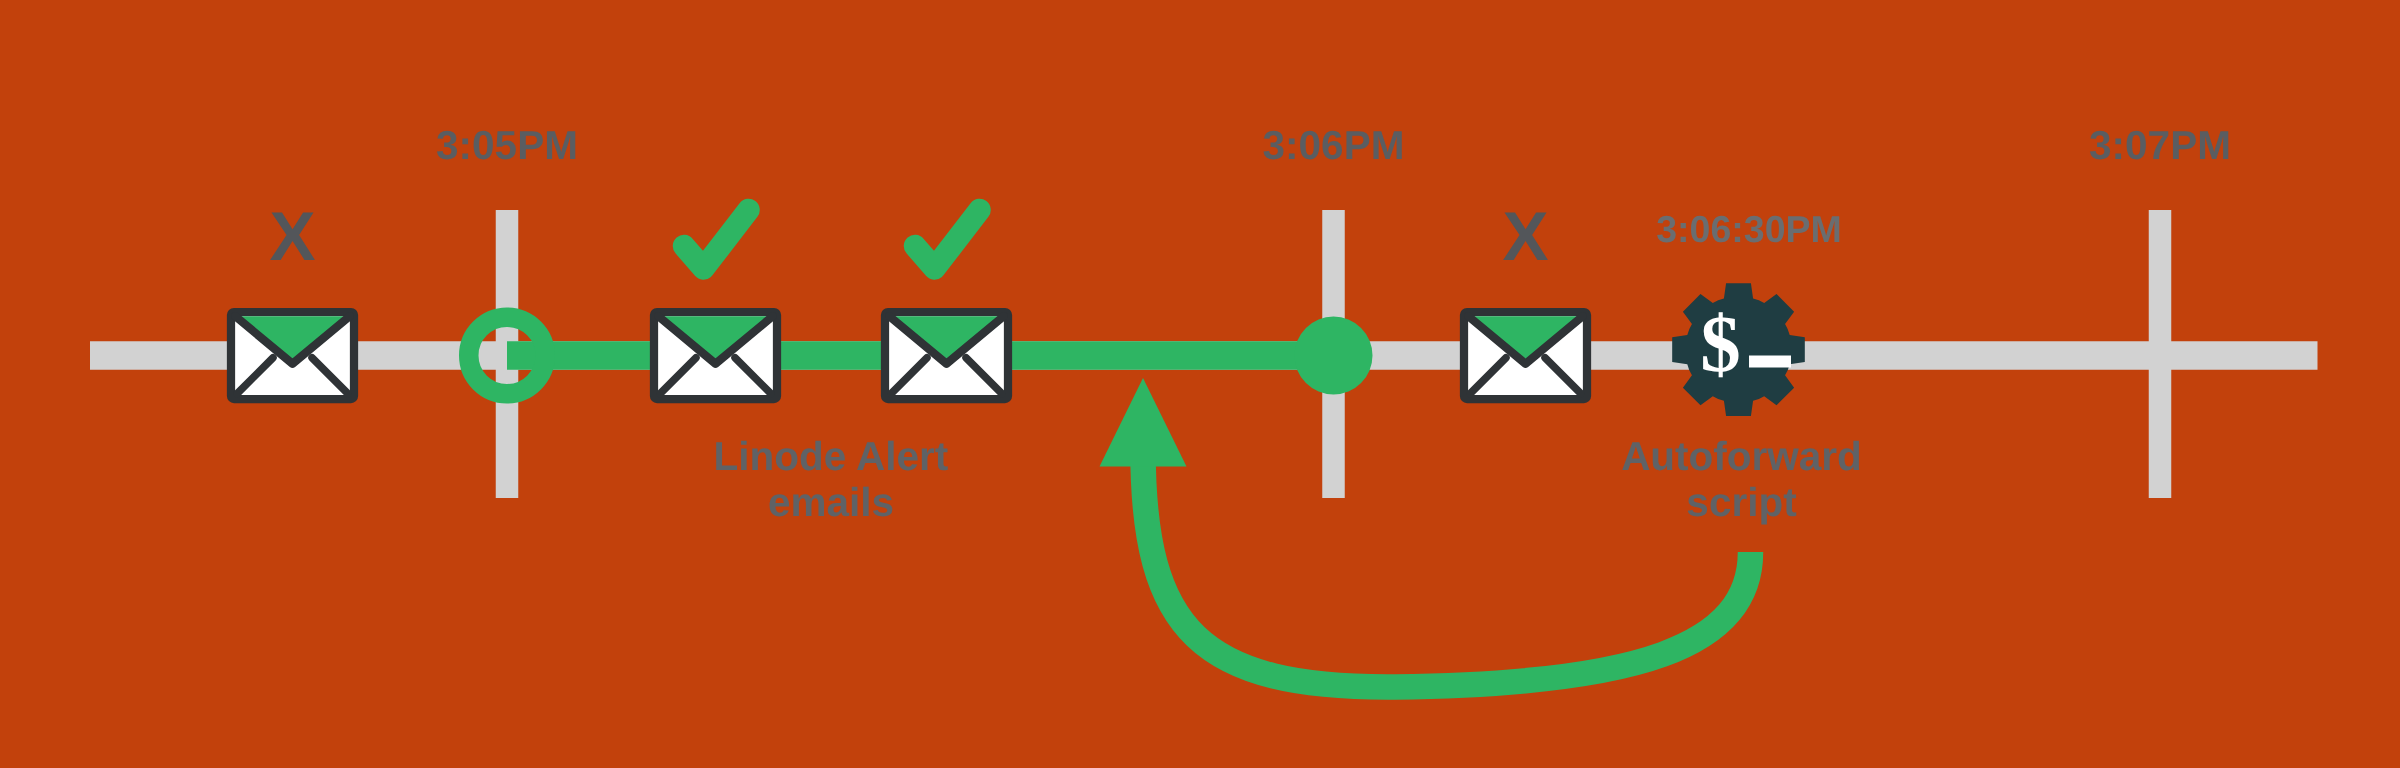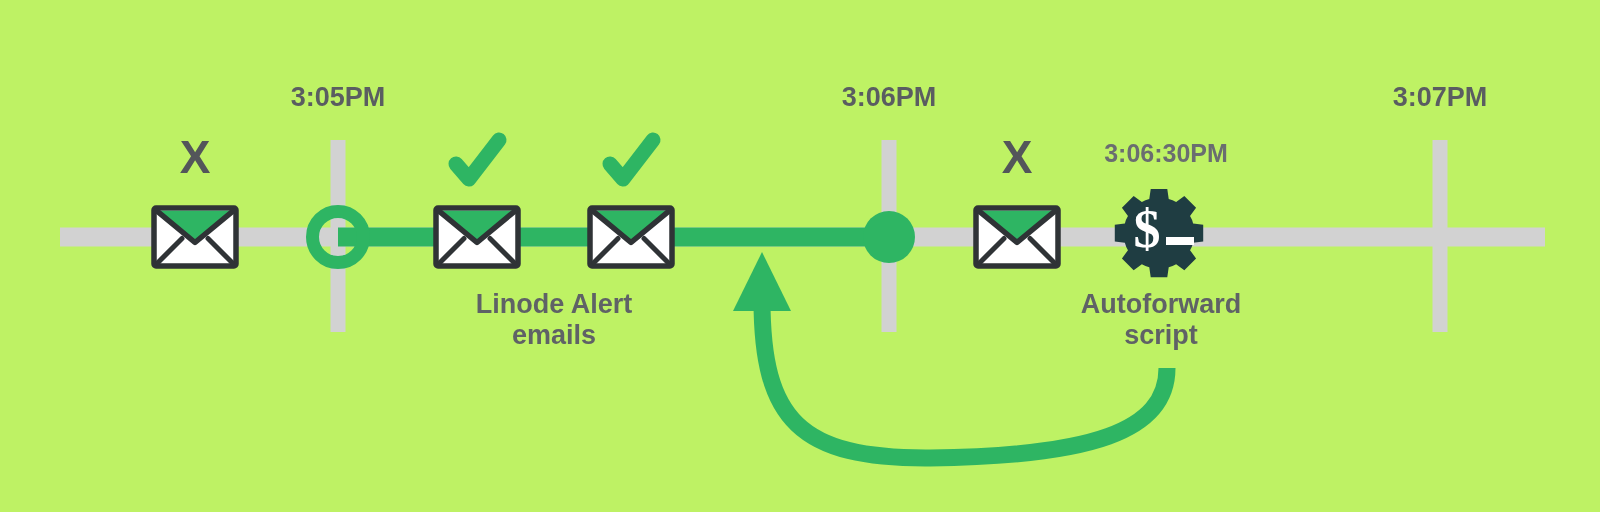--- a/index.html
+++ b/index.html
@@ -11,21 +11,21 @@
   body {
     width: 1600px;
     height: 512px;
     overflow: hidden;
     font-family: "Liberation Sans", sans-serif;
   }
   #stage {
     position: relative;
     width: 1600px;
     height: 512px;
-    background: #bef264;
+    background: #c2410c;
   }
   #diagram-svg {
     position: absolute;
     left: 0;
     top: 0;
     width: 1600px;
     height: 512px;
     display: block;
   }
   .tick-time-label {

